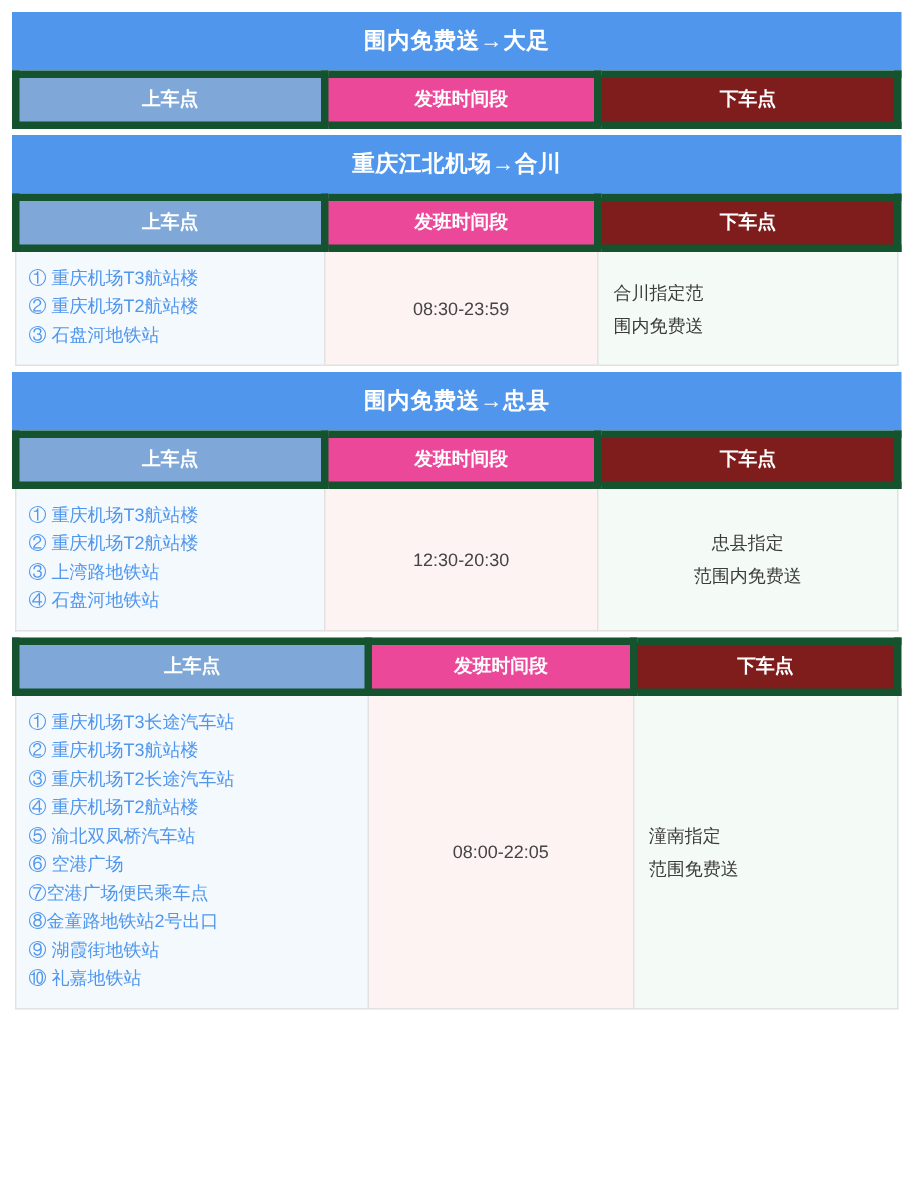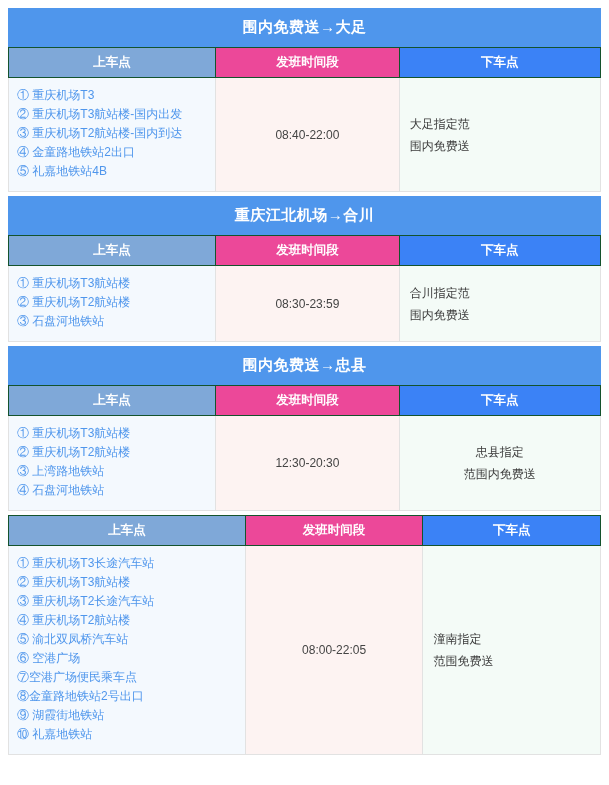--- a/index.html
+++ b/index.html
@@ -30,25 +30,25 @@
     width: 100%;
     border-collapse: collapse;
     table-layout: fixed;
   }
   table.route th {
     font-size: 12.5px;
     font-weight: bold;
     color: #ffffff;
     padding: 6px 2px;
     text-align: center;
-    border: 1px solid #14532d;
+    border: 5px solid #14532d;
   }
   th.h-pickup { background: #7fa8d8; }
   th.h-time   { background: #ec4899; }
-  th.h-drop   { background: #3b82f6; }
+  th.h-drop   { background: #7f1d1d; }
 
   table.route td {
     border: 1px solid #e2e2e2;
     vertical-align: middle;
     font-size: 12px;
   }
   td.pickup {
     background: #f4f9fe;
     color: #4f96ec;
     padding: 8px 6px 10px 8px;
@@ -81,36 +81,20 @@
       <colgroup>
           <col style="width:35%">
           <col style="width:31%">
           <col style="width:34%">
         </colgroup>
       <tbody>
           <tr>
         <th class="h-pickup">上车点</th>
         <th class="h-time">发班时间段</th>
         <th class="h-drop">下车点</th>
-      </tr>
-      <tr>
-        <td class="pickup">
-          <ul>
-            <li>① 重庆机场T3</li>
-            <li>② 重庆机场T3航站楼-国内出发</li>
-            <li>③ 重庆机场T2航站楼-国内到达</li>
-            <li>④ 金童路地铁站2出口</li>
-            <li>⑤ 礼嘉地铁站4B</li>
-          </ul>
-        </td>
-        <td class="time">08:40-22:00</td>
-        <td class="drop">
-          <div>大足指定范</div>
-          <div>围内免费送</div>
-        </td>
       </tr>
     </tbody>
       </table>
   </div>
 
   <div class="block">
     <div class="route-title">重庆江北机场→合川</div>
     <table class="route">
       <colgroup>
           <col style="width:35%">

